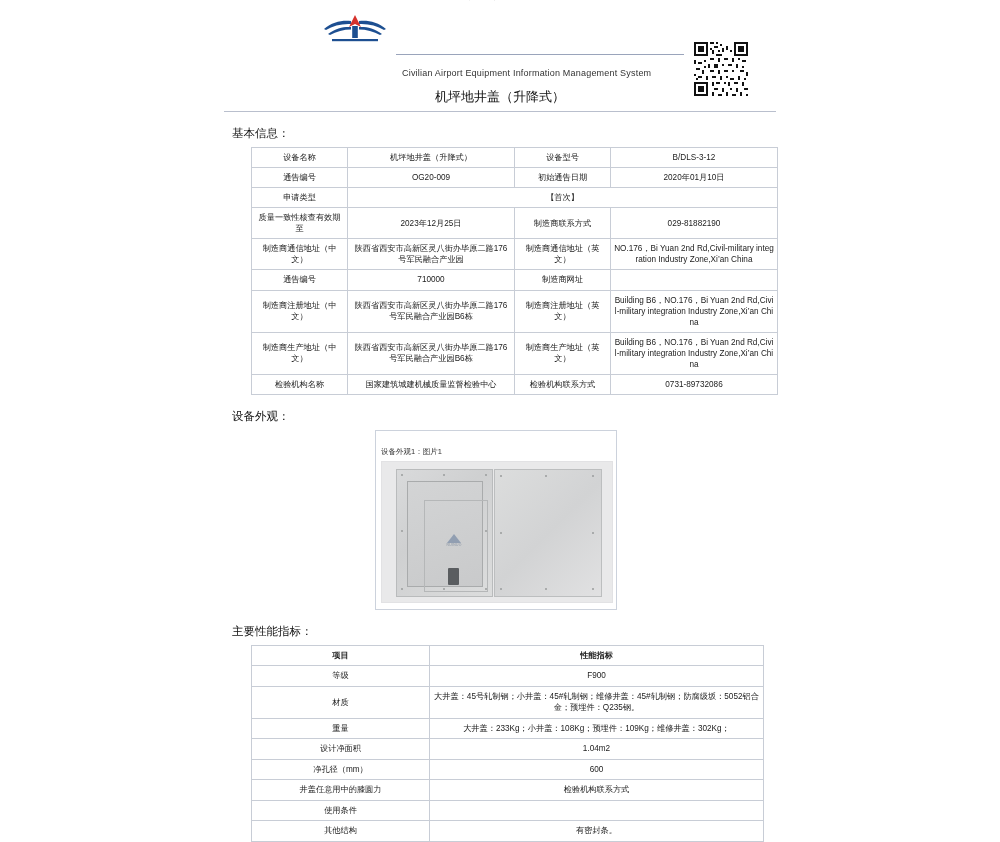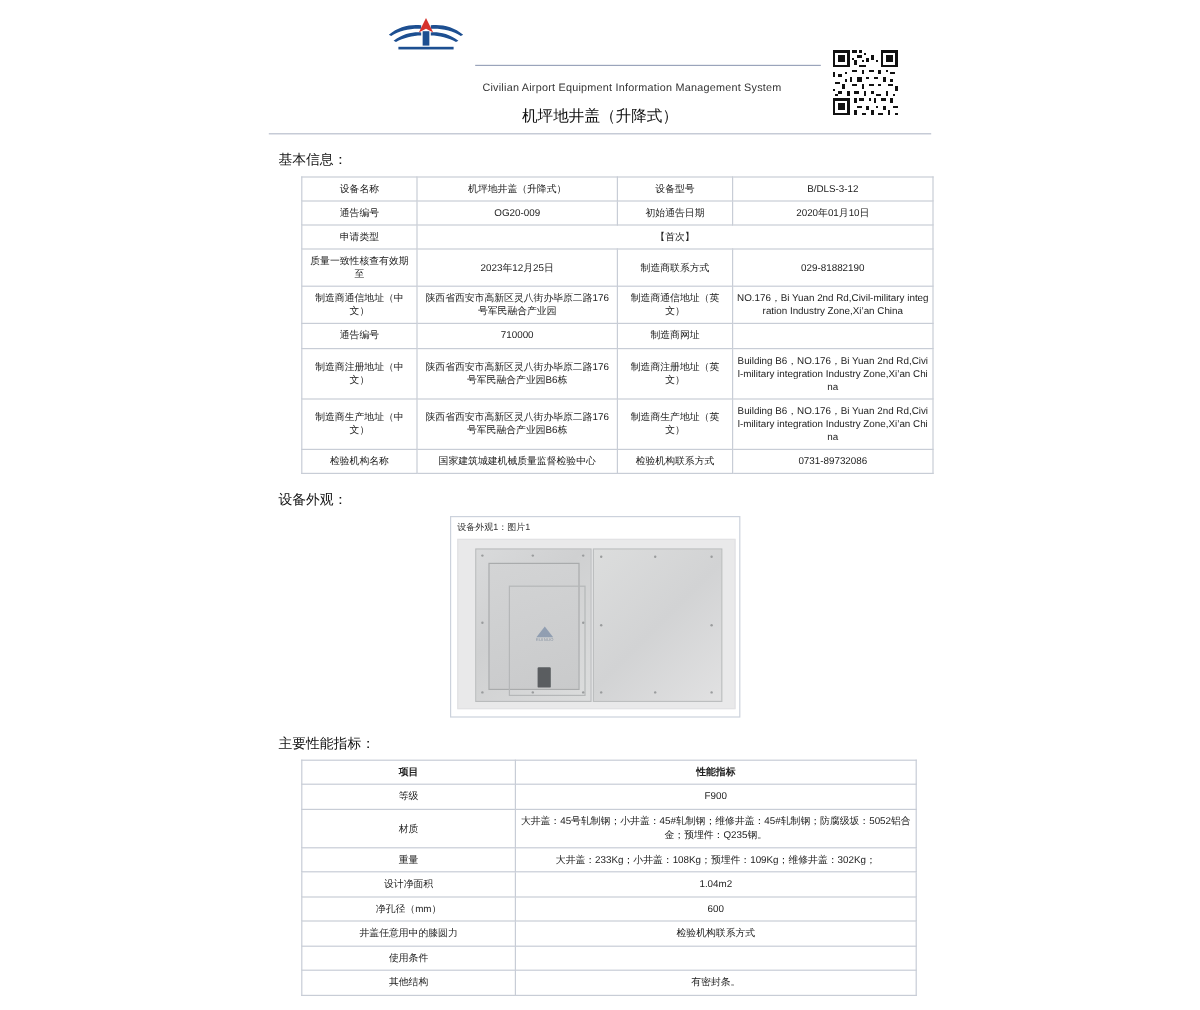--- a/index.html
+++ b/index.html
@@ -136,21 +136,21 @@
   
   .appearance {
     margin-left: 232px;
     margin-top: 4px;
   }
   .photo-card {
     width: 242px;
     margin-left: 143px;
     border: 1px solid #ccd2dc;
     background: #fff;
-    padding: 4px 5px 6px 5px;
+    padding: 16px 5px 6px 5px;
     box-sizing: border-box;
   }
   .photo-caption {
     font-size: 7.5px;
     color: #333;
     margin-bottom: 4px;
   }
   .photo {
     width: 232px;
     height: 142px;

